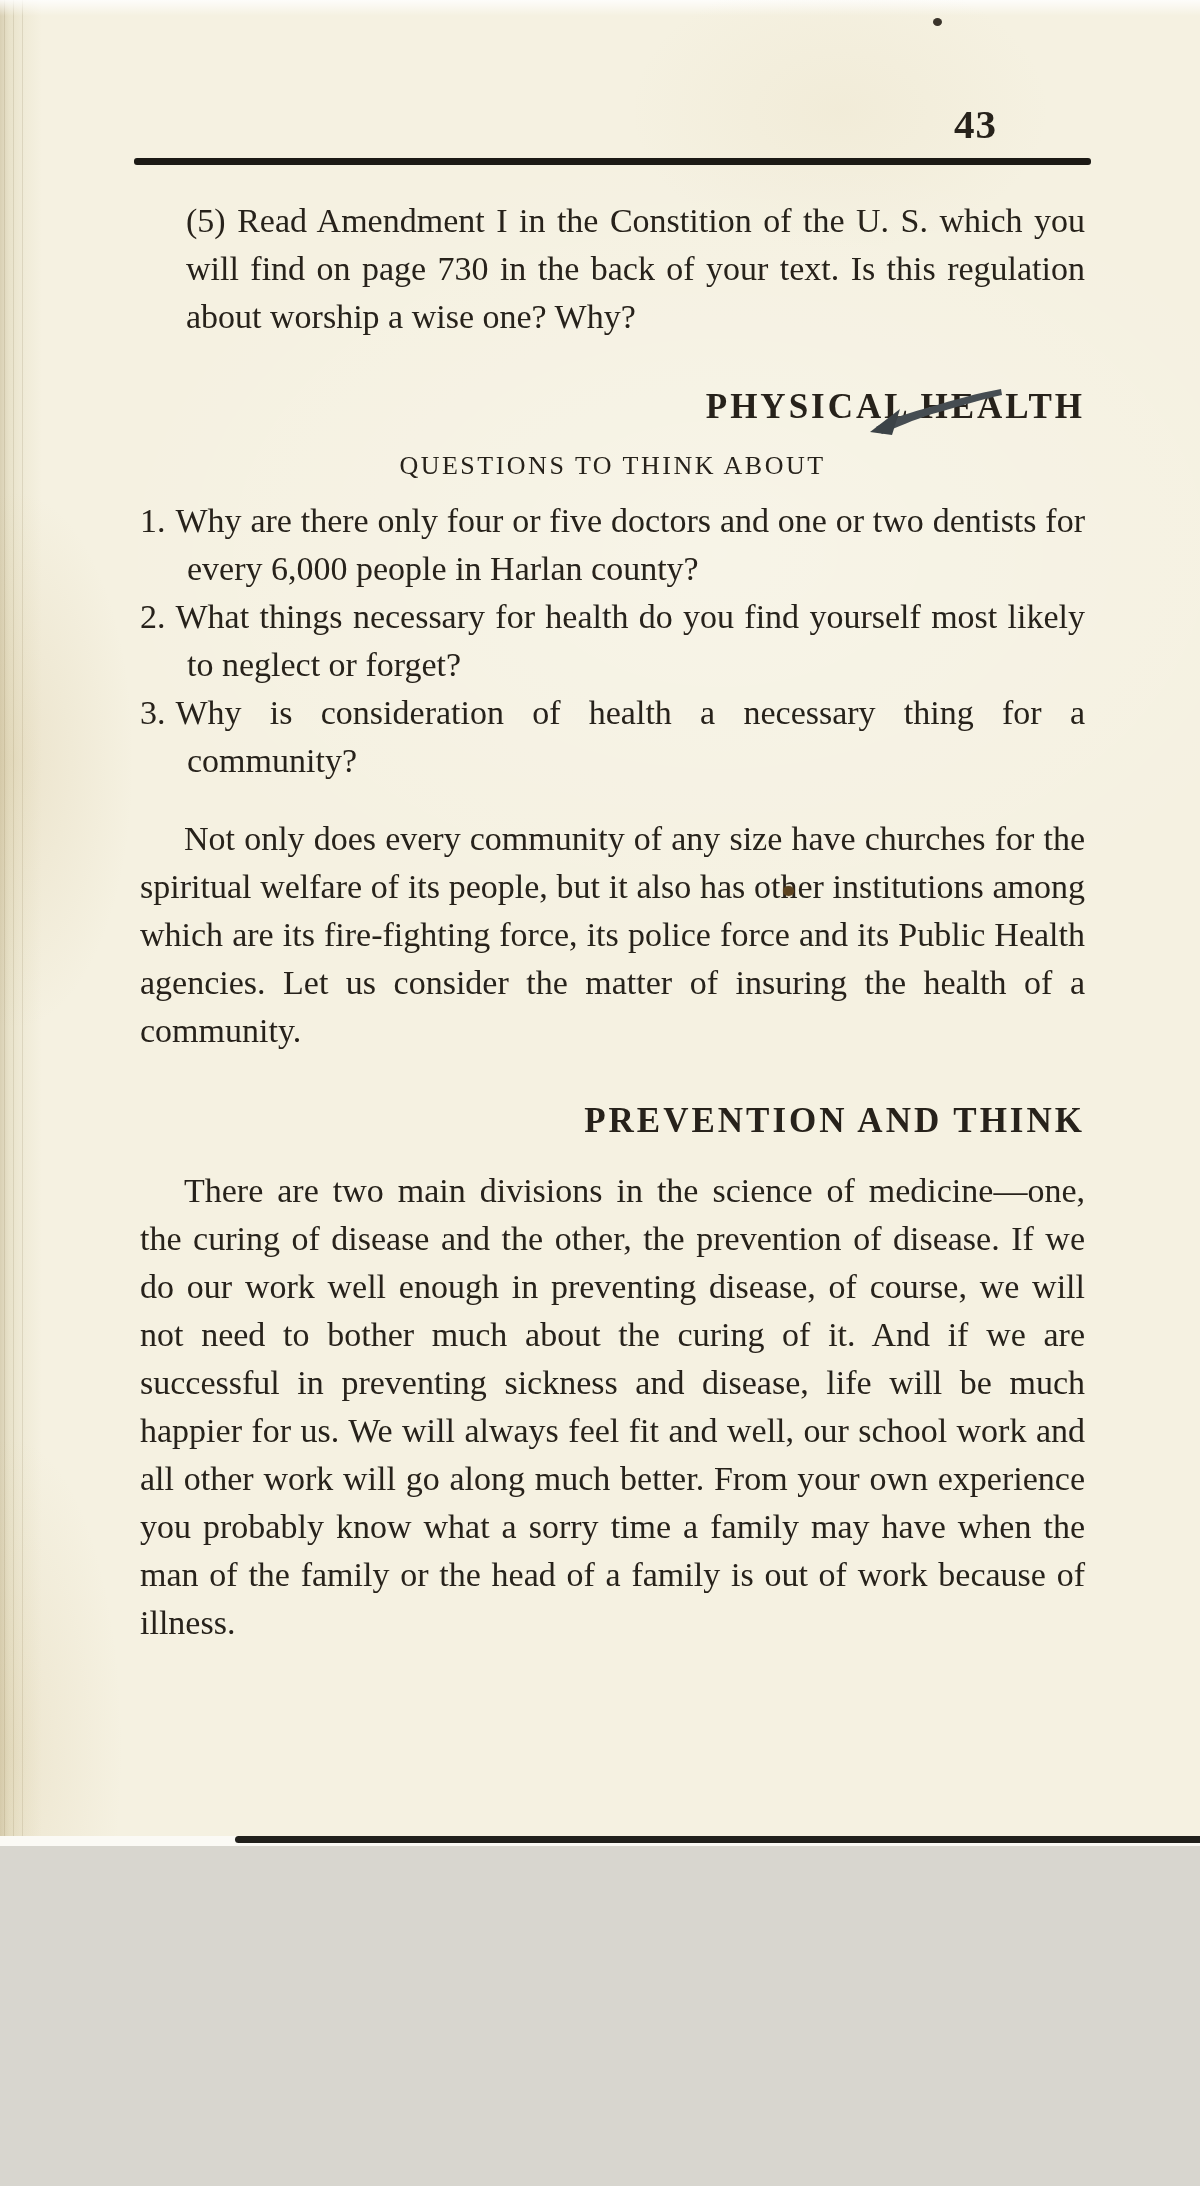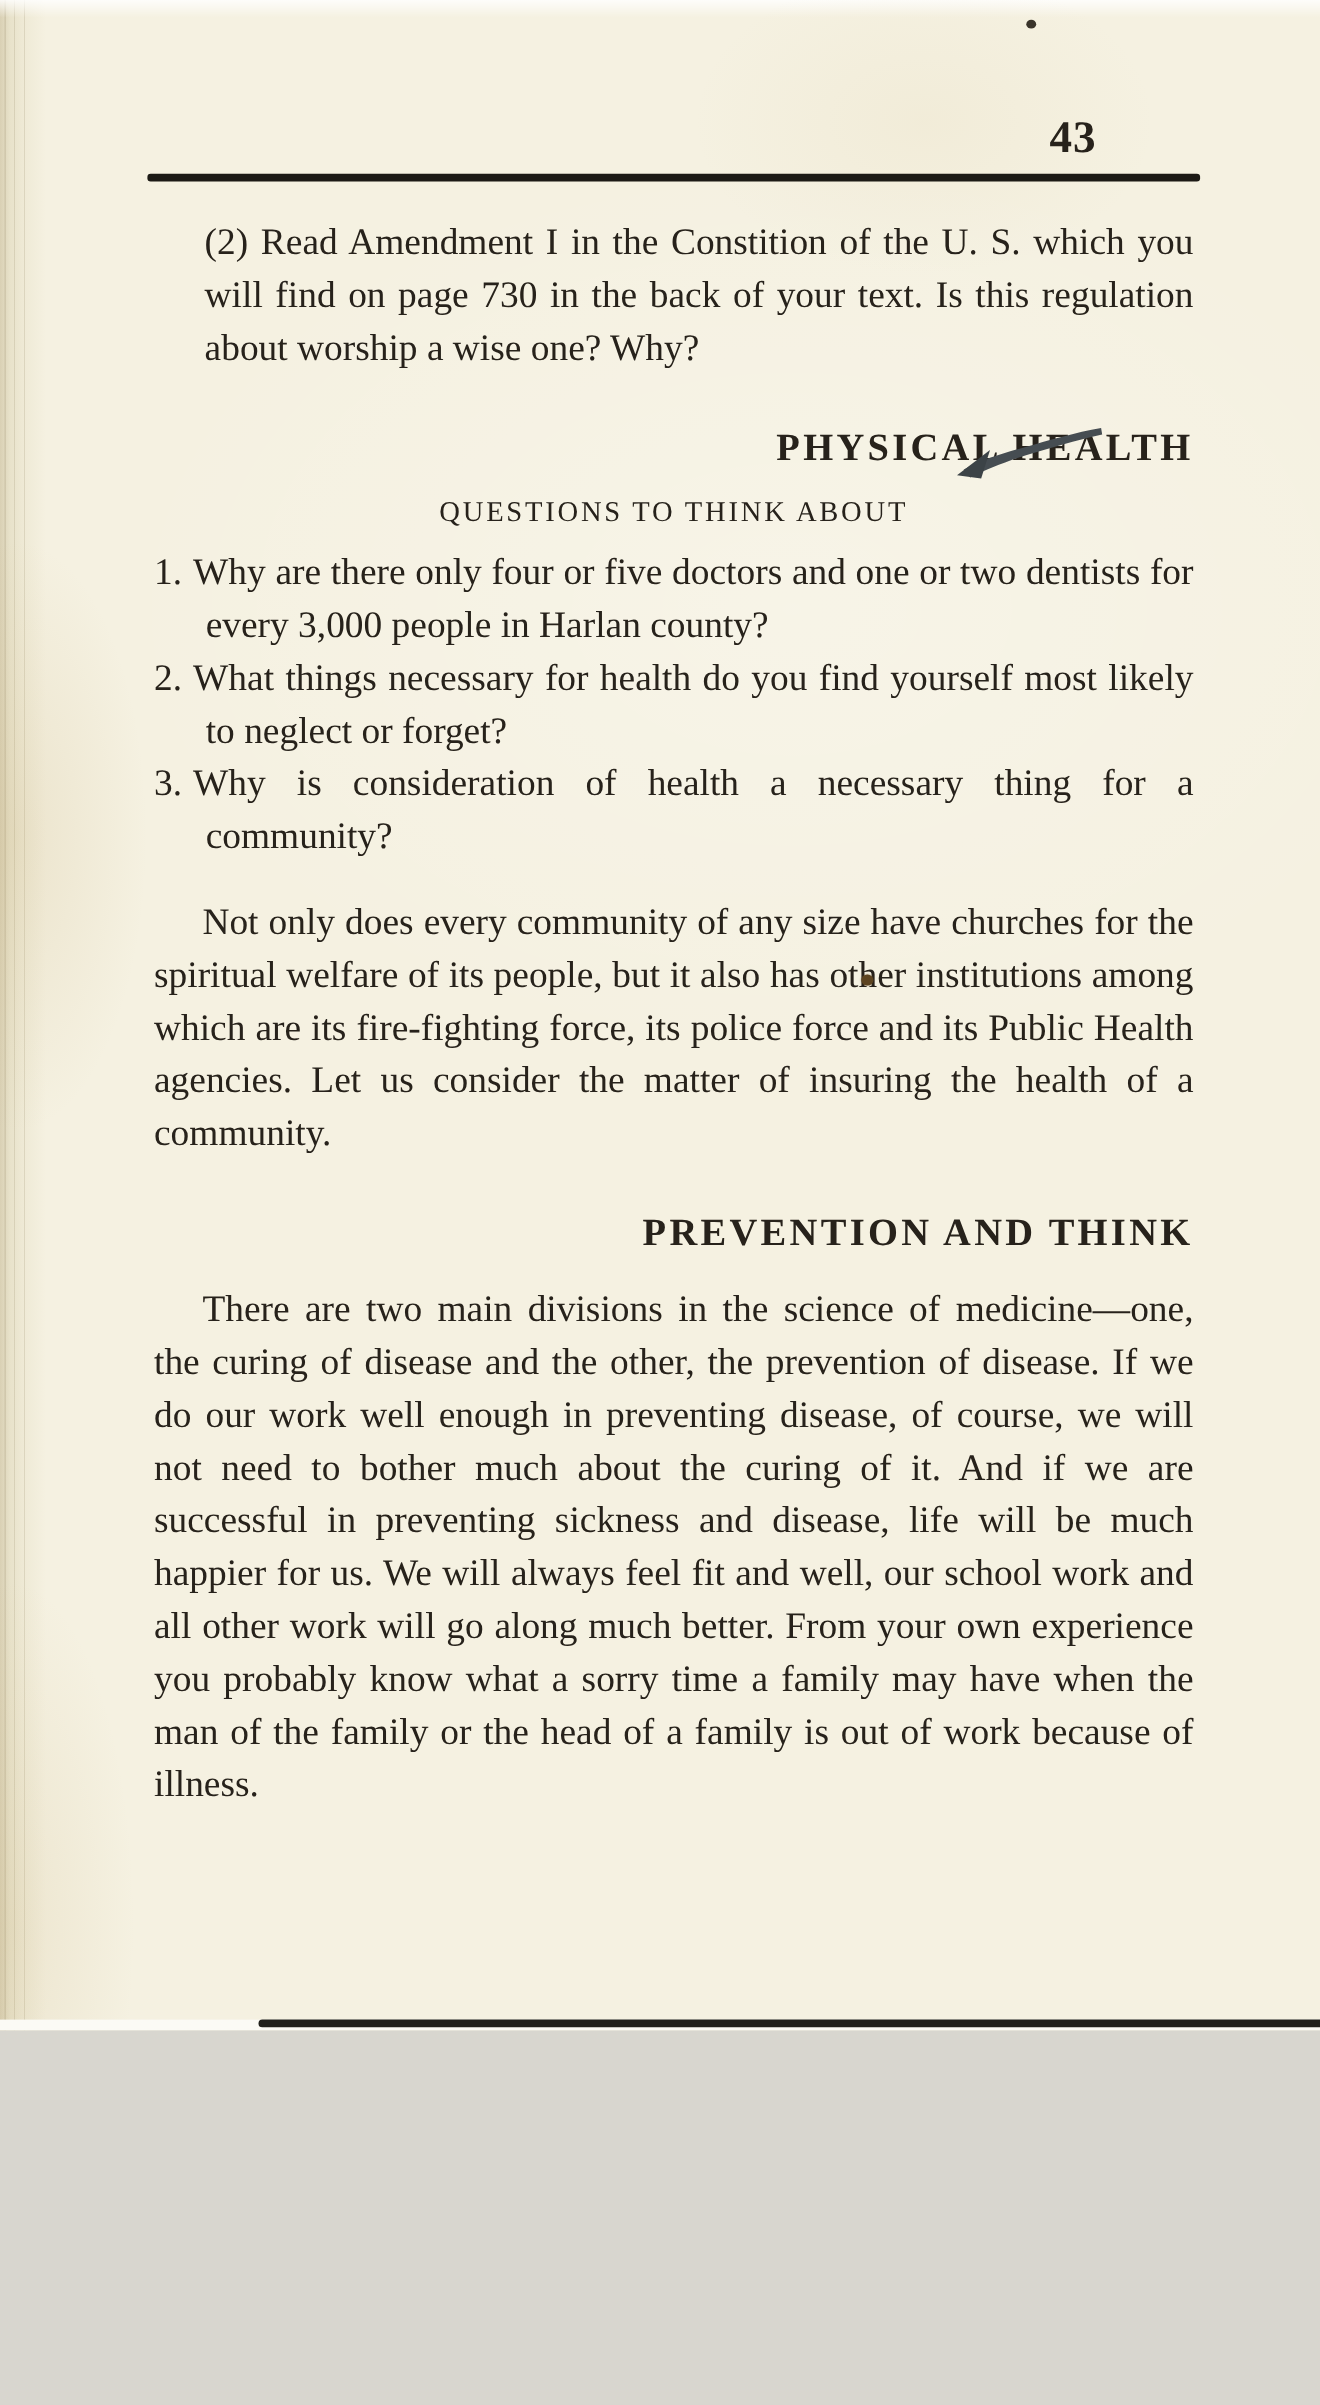--- a/index.html
+++ b/index.html
@@ -163,28 +163,28 @@
   <div class="page-edge"></div>
   <div class="page-edge-lines"></div>
   <div class="paper-tone"></div>
 
   <div class="content">
 
     <div class="page-number">43</div>
 
     <div class="rule"></div>
 
-    <p class="body-text intro">(2) Read Amendment I in the Constition of the U. S. which you will find on page 730 in the back of your text. Is this regulation about worship a wise one? Why?</p>
+    <p class="body-text intro">(5) Read Amendment I in the Constition of the U. S. which you will find on page 730 in the back of your text. Is this regulation about worship a wise one? Why?</p>
 
     <h1 class="section-title">PHYSICAL HEALTH</h1>
 
     <h2 class="section-sub">QUESTIONS TO THINK ABOUT</h2>
 
     <div class="questions">
-      <p class="body-text q"><span class="q-num">1.</span><span>Why are there only four or five doctors and one or two dentists for every 3,000 people in Harlan county?</span></p>
+      <p class="body-text q"><span class="q-num">1.</span><span>Why are there only four or five doctors and one or two dentists for every 6,000 people in Harlan county?</span></p>
       <p class="body-text q"><span class="q-num">2.</span><span>What things necessary for health do you find yourself most likely to neglect or forget?</span></p>
       <p class="body-text q"><span class="q-num">3.</span><span>Why is consideration of health a necessary thing for a community?</span></p>
     </div>
 
     <p class="body-text para">Not only does every community of any size have churches for the spiritual welfare of its people, but it also has other institutions among which are its fire-fighting force, its police force and its Public Health agencies. Let us consider the matter of insuring the health of a community.</p>
 
     <h1 class="section-title">PREVENTION AND THINK</h1>
 
     <p class="body-text para2">There are two main divisions in the science of medicine—one, the curing of disease and the other, the prevention of disease. If we do our work well enough in preventing disease, of course, we will not need to bother much about the curing of it. And if we are successful in preventing sickness and disease, life will be much happier for us. We will always feel fit and well, our school work and all other work will go along much better. From your own experience you probably know what a sorry time a family may have when the man of the family or the head of a family is out of work because of illness.</p>
 

